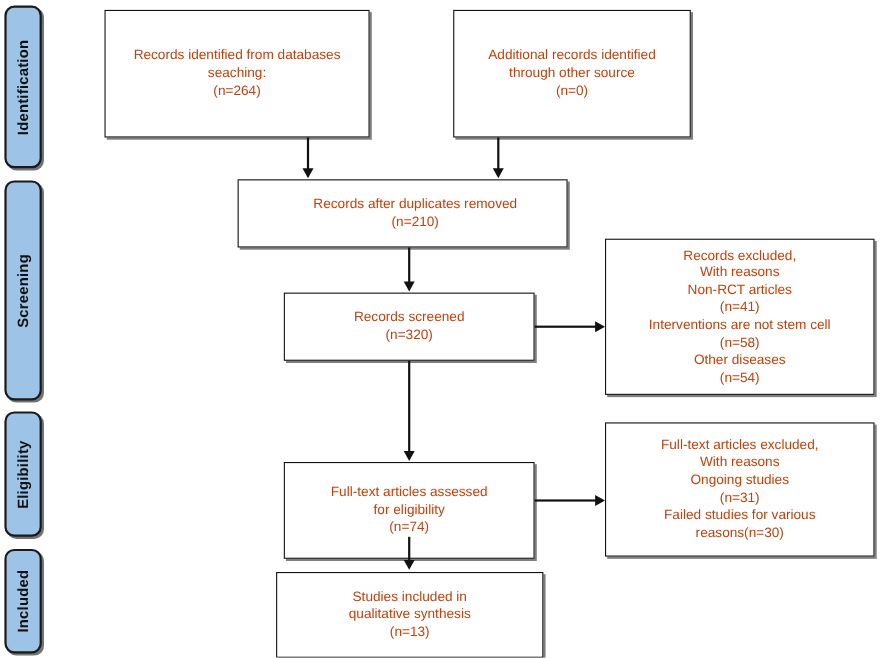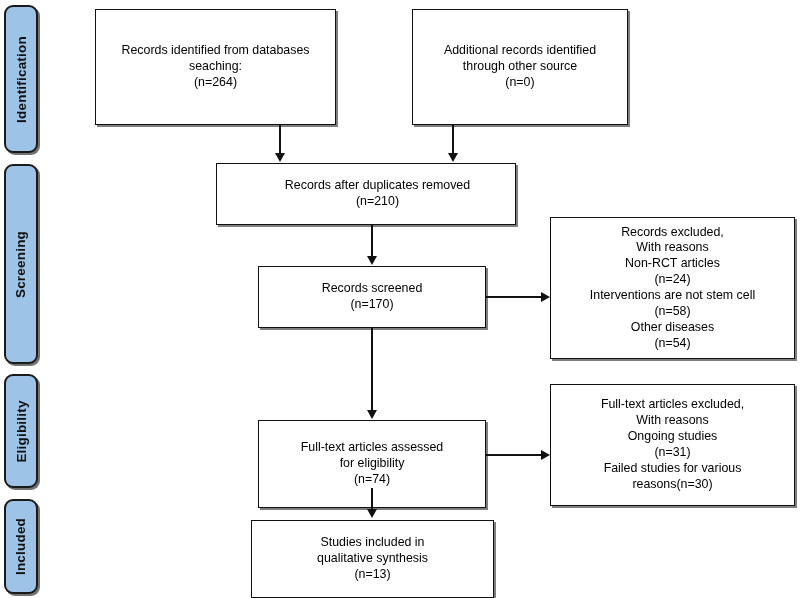--- a/index.html
+++ b/index.html
@@ -48,21 +48,21 @@
     border: 1.6px solid #111111;
     display: flex;
     align-items: center;
     justify-content: center;
     box-shadow: 2px 2px 0 rgba(0,0,0,0.5);
   }
   .flow-box .box-text {
     text-align: center;
     font-size: 12.4px;
     line-height: 1.28;
-    color: #000000;
+    color: #c2410c;
     padding: 0 6px;
     white-space: pre-line;
   }
 
   
   .connector {
     position: absolute;
   }
   .conn-v {
     background: #111111;
@@ -122,28 +122,28 @@
 (n=0)</div>
   </div>
 
   <div class="flow-box" style="left:216px; top:163px; width:300px; height:62px;padding-left:23px;">
     <div class="box-text">Records after duplicates removed
 (n=210)</div>
   </div>
 
   <div class="flow-box" style="left:258px; top:266px; width:228px; height:62px;">
     <div class="box-text">Records screened
-(n=170)</div>
+(n=320)</div>
   </div>
 
   <div class="flow-box" style="left:550px; top:217px; width:245px; height:142px;">
     <div class="box-text">Records excluded,
 With reasons
 Non-RCT articles
-(n=24)
+(n=41)
 Interventions are not stem cell
 (n=58)
 Other diseases
 (n=54)</div>
   </div>
 
   <div class="flow-box" style="left:258px; top:420px; width:228px; height:88px;">
     <div class="box-text">Full-text articles assessed
 for eligibility
 (n=74)</div>

